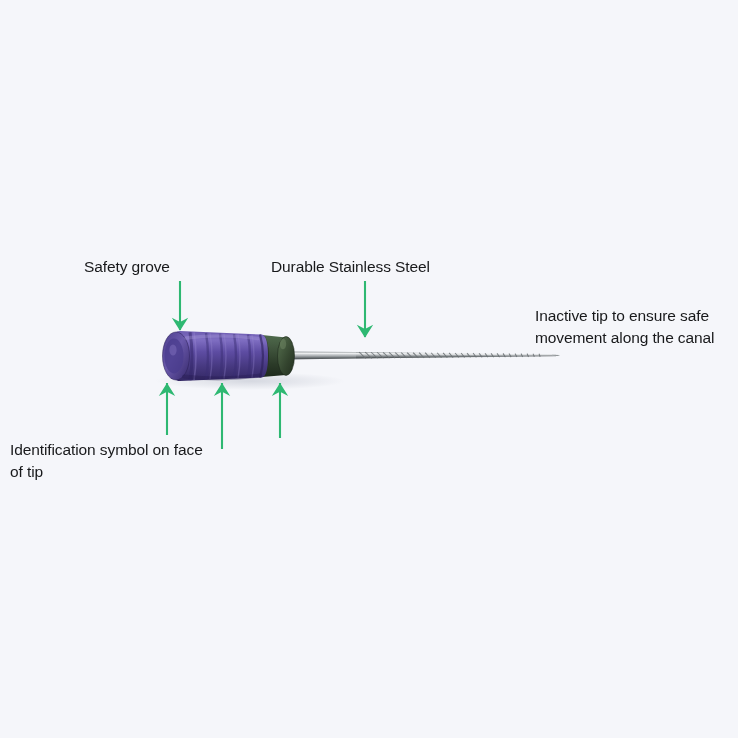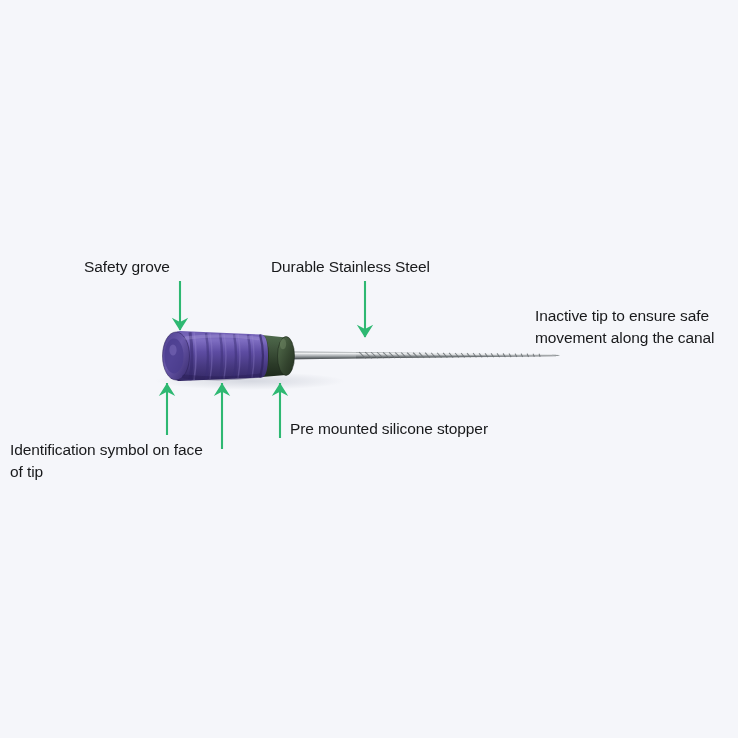--- a/index.html
+++ b/index.html
@@ -206,15 +206,14 @@
 
   <div class="label lbl-safety">Safety grove</div>
 
   <div class="label lbl-steel">Durable Stainless Steel</div>
 
   <div class="label lbl-inactive">Inactive tip to ensure safe movement along the canal</div>
 
   <div class="label lbl-ident">Identification symbol on face of tip</div>
 
 
-  <div class="label lbl-stopper">Pre mounted silicone stopper</div>
 
 </div>
 
 </body></html>

